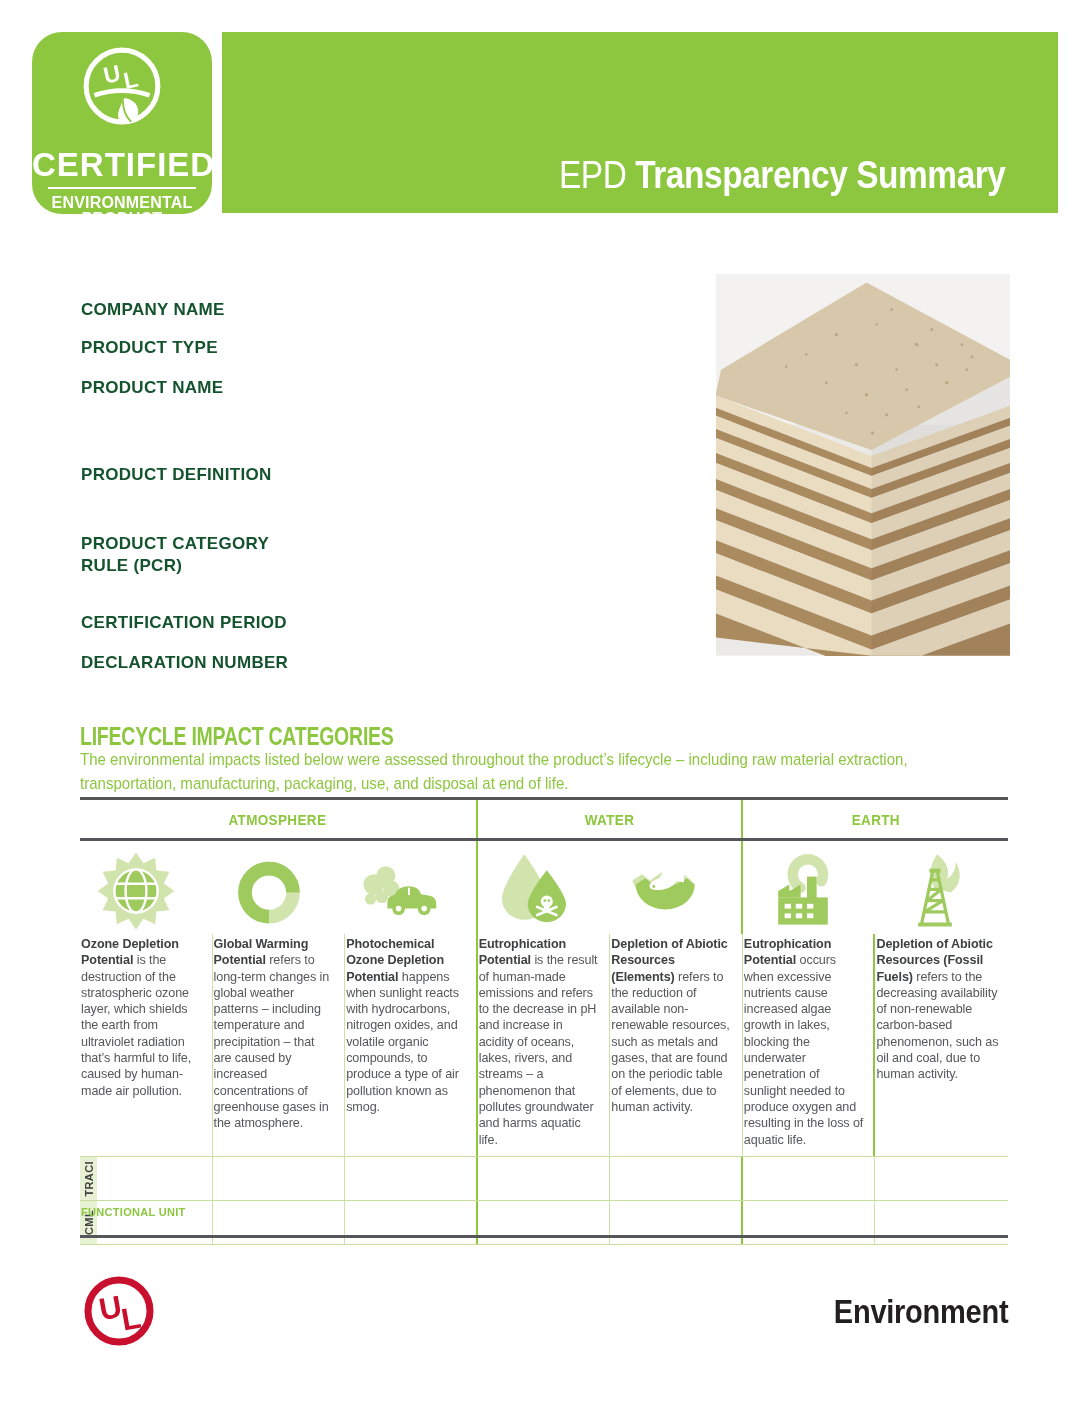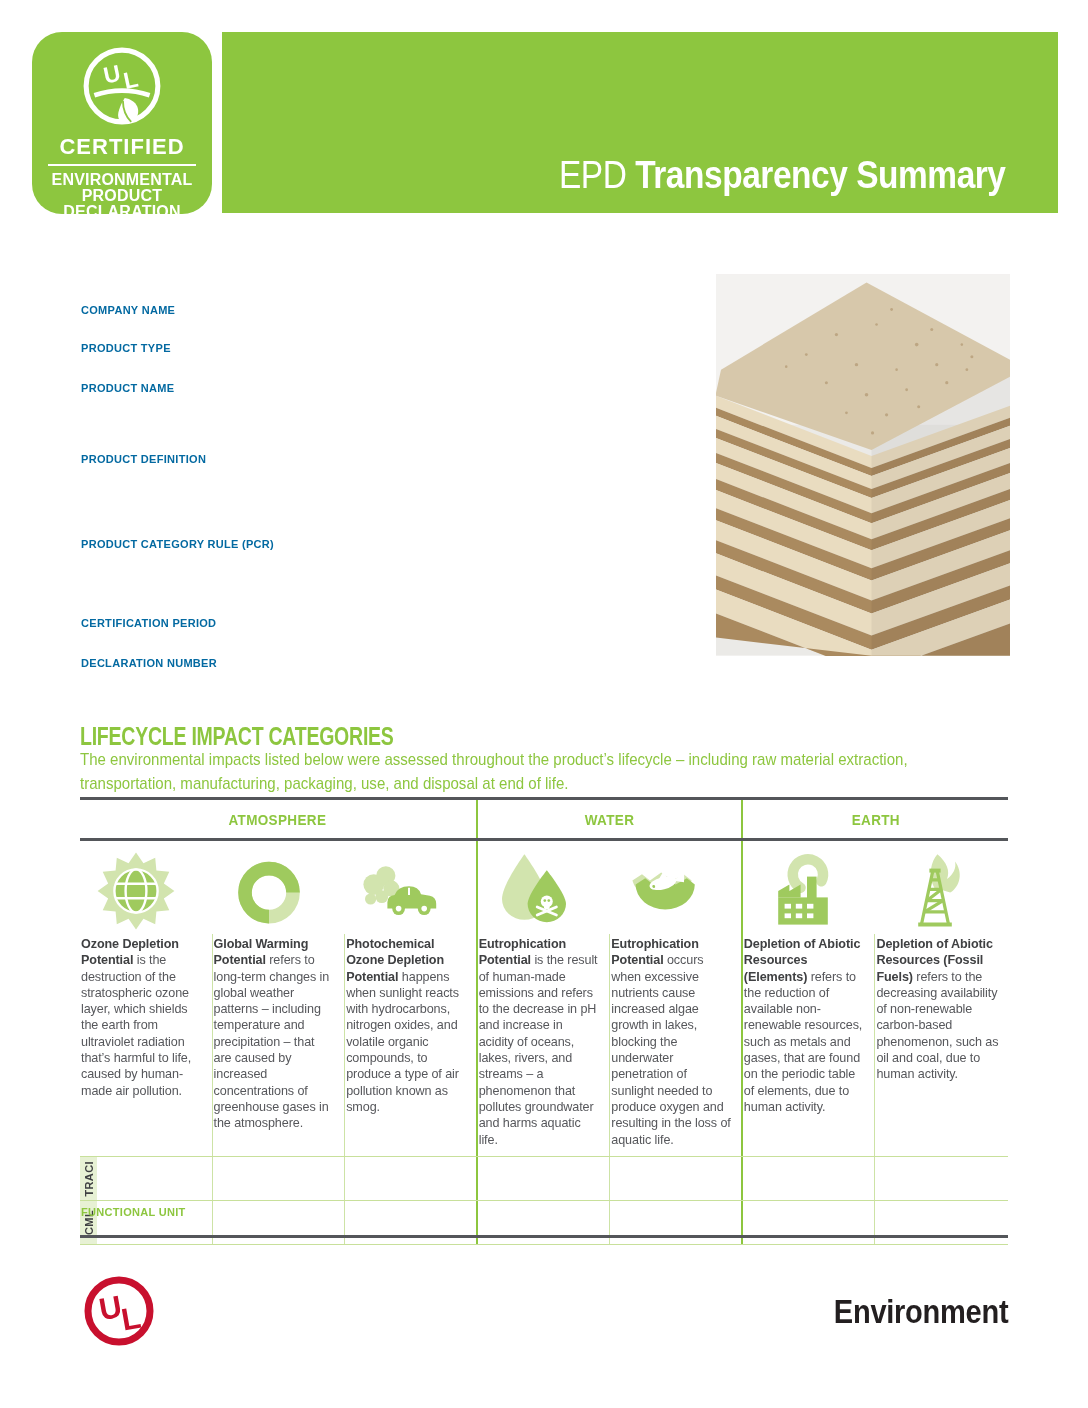--- a/index.html
+++ b/index.html
@@ -2,37 +2,37 @@
 <html><head>
 <meta charset="utf-8">
 <style>
   html,body{margin:0;padding:0;background:#fff;}
   .page{position:relative;width:1088px;height:1408px;background:#ffffff;overflow:hidden;
         font-family:"Liberation Sans",sans-serif;}
 
   
   .badge{position:absolute;left:32px;top:32px;width:180px;height:182px;background:#8dc63f;
          border-radius:30px;color:#fff;text-align:center;box-sizing:border-box;padding-top:8px;}
-  .badge-certified{font-size:22px;font-weight:700;letter-spacing:1px;line-height:1;margin-top:0px;}
+  .badge-certified{font-size:33px;font-weight:700;letter-spacing:1px;line-height:1;margin-top:12px;}
   .badge-rule{width:148px;height:2px;background:#fff;margin:6px auto 6px;}
   .badge-sub{font-size:16px;font-weight:700;line-height:16px;letter-spacing:.2px;}
   .badge-url{font-size:10.5px;font-weight:700;letter-spacing:.6px;margin-top:6px;}
 
   
   .headerbar{position:absolute;left:222px;top:32px;width:836px;height:181px;background:#8dc63f;
              display:flex;align-items:flex-end;justify-content:flex-end;box-sizing:border-box;
              padding:0 52px 16px 4px;}
   .page-title{color:#fff;font-size:38px;white-space:nowrap;transform:scaleX(.88);transform-origin:right bottom;letter-spacing:-.5px;}
   .title-light{font-weight:400;margin-right:10px;}
   .title-bold{font-weight:700;}
 
   
-  .field-label{position:absolute;left:81px;color:#0369a1;font-weight:700;font-size:11px;
+  .field-label{position:absolute;left:81px;color:#14532d;font-weight:700;font-size:17px;
                letter-spacing:.3px;line-height:22px;}
-  .f1{top:299px}.f2{top:337px}.f3{top:377px}.f4{top:448px}
+  .f1{top:299px}.f2{top:337px}.f3{top:377px}.f4{top:464px}
   .f5{top:533px;width:240px}.f6{top:612px}.f7{top:652px}
 
   
   .product-photo{position:absolute;left:716px;top:274px;width:294px;height:382px;}
 
   
   .lc-heading{position:absolute;left:80px;top:722px;color:#8dc63f;font-weight:700;font-size:25px;
               white-space:nowrap;transform:scaleX(.78);transform-origin:left top;letter-spacing:-.3px;}
   .lc-desc{position:absolute;left:80px;top:748px;width:1000px;color:#8dc63f;font-size:17px;
            line-height:24px;transform:scaleX(.885);transform-origin:left top;}
@@ -272,22 +272,22 @@
           <path d="M34,92 L76,92" stroke="#9fca5e" stroke-width="5"></path>
         </svg>
       </div>
     </div>
 
     <div class="desc-row">
       <div class="desc-cell thin"><b>Ozone Depletion Potential</b> <span>is the destruction of the stratospheric ozone layer, which shields the earth from ultraviolet radiation that’s harmful to life, caused by human-made air pollution.</span></div>
       <div class="desc-cell thin"><b>Global Warming Potential</b> <span>refers to long-term changes in global weather patterns – including temperature and precipitation – that are caused by increased concentrations of greenhouse gases in the atmosphere.</span></div>
       <div class="desc-cell thick"><b>Photochemical Ozone Depletion Potential</b> <span>happens when sunlight reacts with hydrocarbons, nitrogen oxides, and volatile organic compounds, to produce a type of air pollution known as smog.</span></div>
       <div class="desc-cell thin"><b>Eutrophication Potential</b> <span>is the result of human-made emissions and refers to the decrease in pH and increase in acidity of oceans, lakes, rivers, and streams – a phenomenon that pollutes groundwater and harms aquatic life.</span></div>
+      <div class="desc-cell thin"><b>Depletion of Abiotic Resources (Elements)</b> <span>refers to the reduction of available non-renewable resources, such as metals and gases, that are found on the periodic table of elements, due to human activity.</span></div>
       <div class="desc-cell thick"><b>Eutrophication Potential</b> <span>occurs when excessive nutrients cause increased algae growth in lakes, blocking the underwater penetration of sunlight needed to produce oxygen and resulting in the loss of aquatic life.</span></div>
-      <div class="desc-cell thin"><b>Depletion of Abiotic Resources (Elements)</b> <span>refers to the reduction of available non-renewable resources, such as metals and gases, that are found on the periodic table of elements, due to human activity.</span></div>
       <div class="desc-cell"><b>Depletion of Abiotic Resources (Fossil Fuels)</b> <span>refers to the decreasing availability of non-renewable carbon-based phenomenon, such as oil and coal, due to human activity.</span></div>
     </div>
 
     <div class="value-row">
       <div class="value-cell thin"></div>
       <div class="value-cell thin"></div>
       <div class="value-cell thick"></div>
       <div class="value-cell thin"></div>
       <div class="value-cell thick"></div>
       <div class="value-cell thin"></div>

